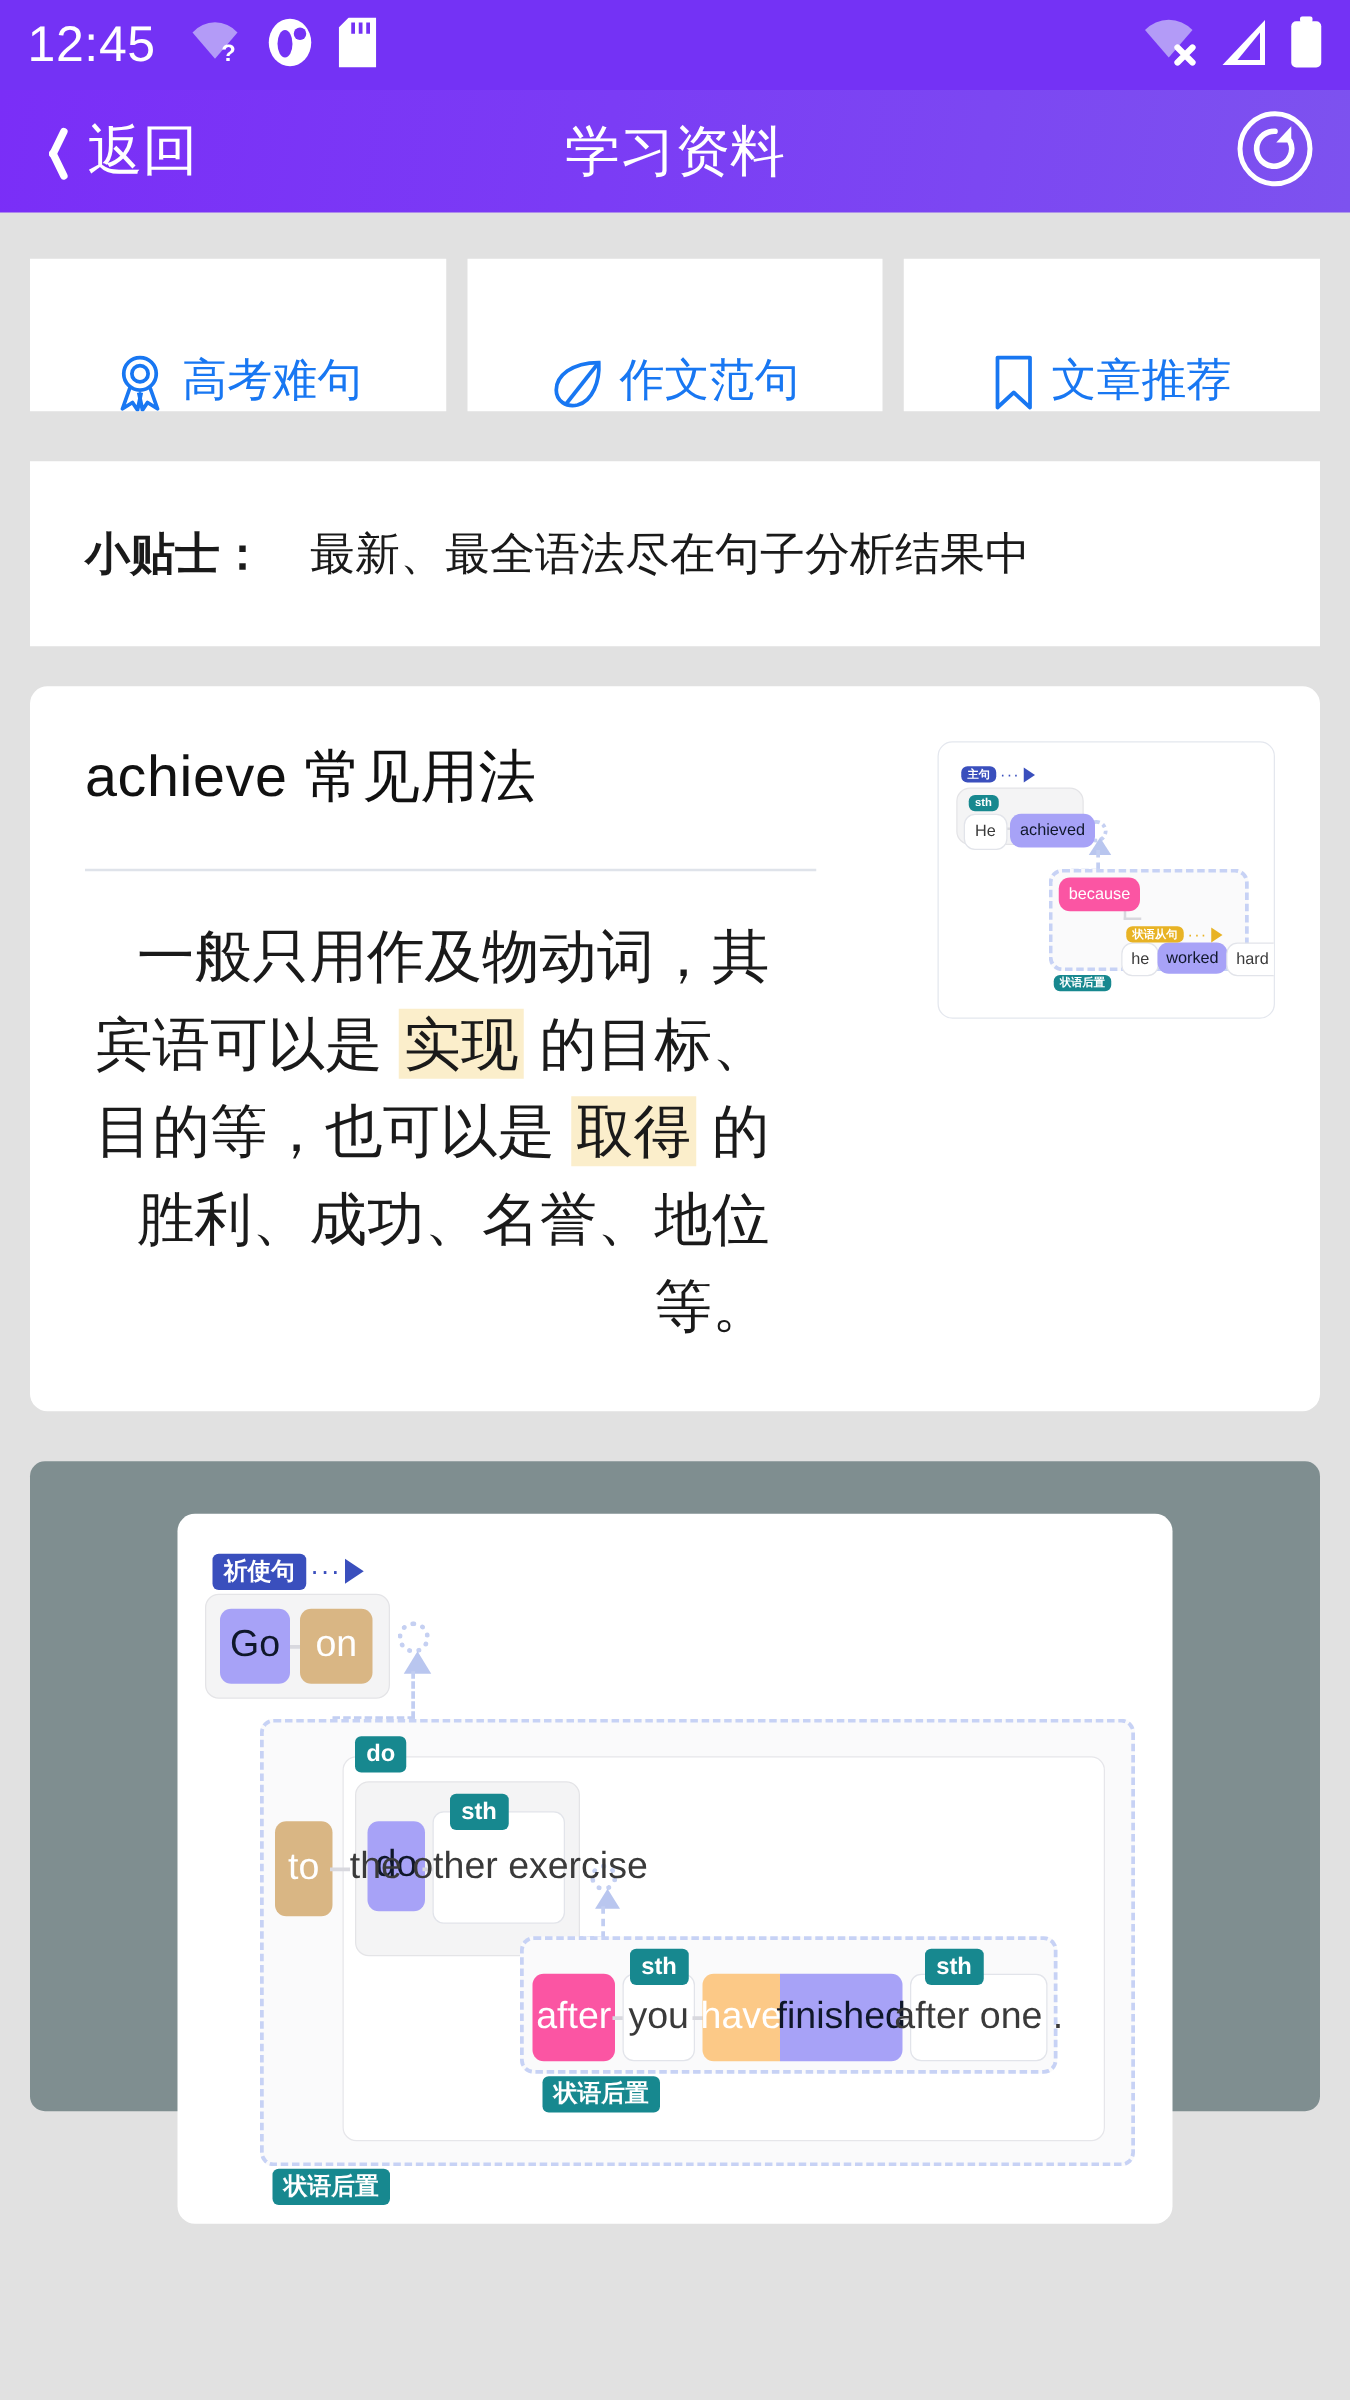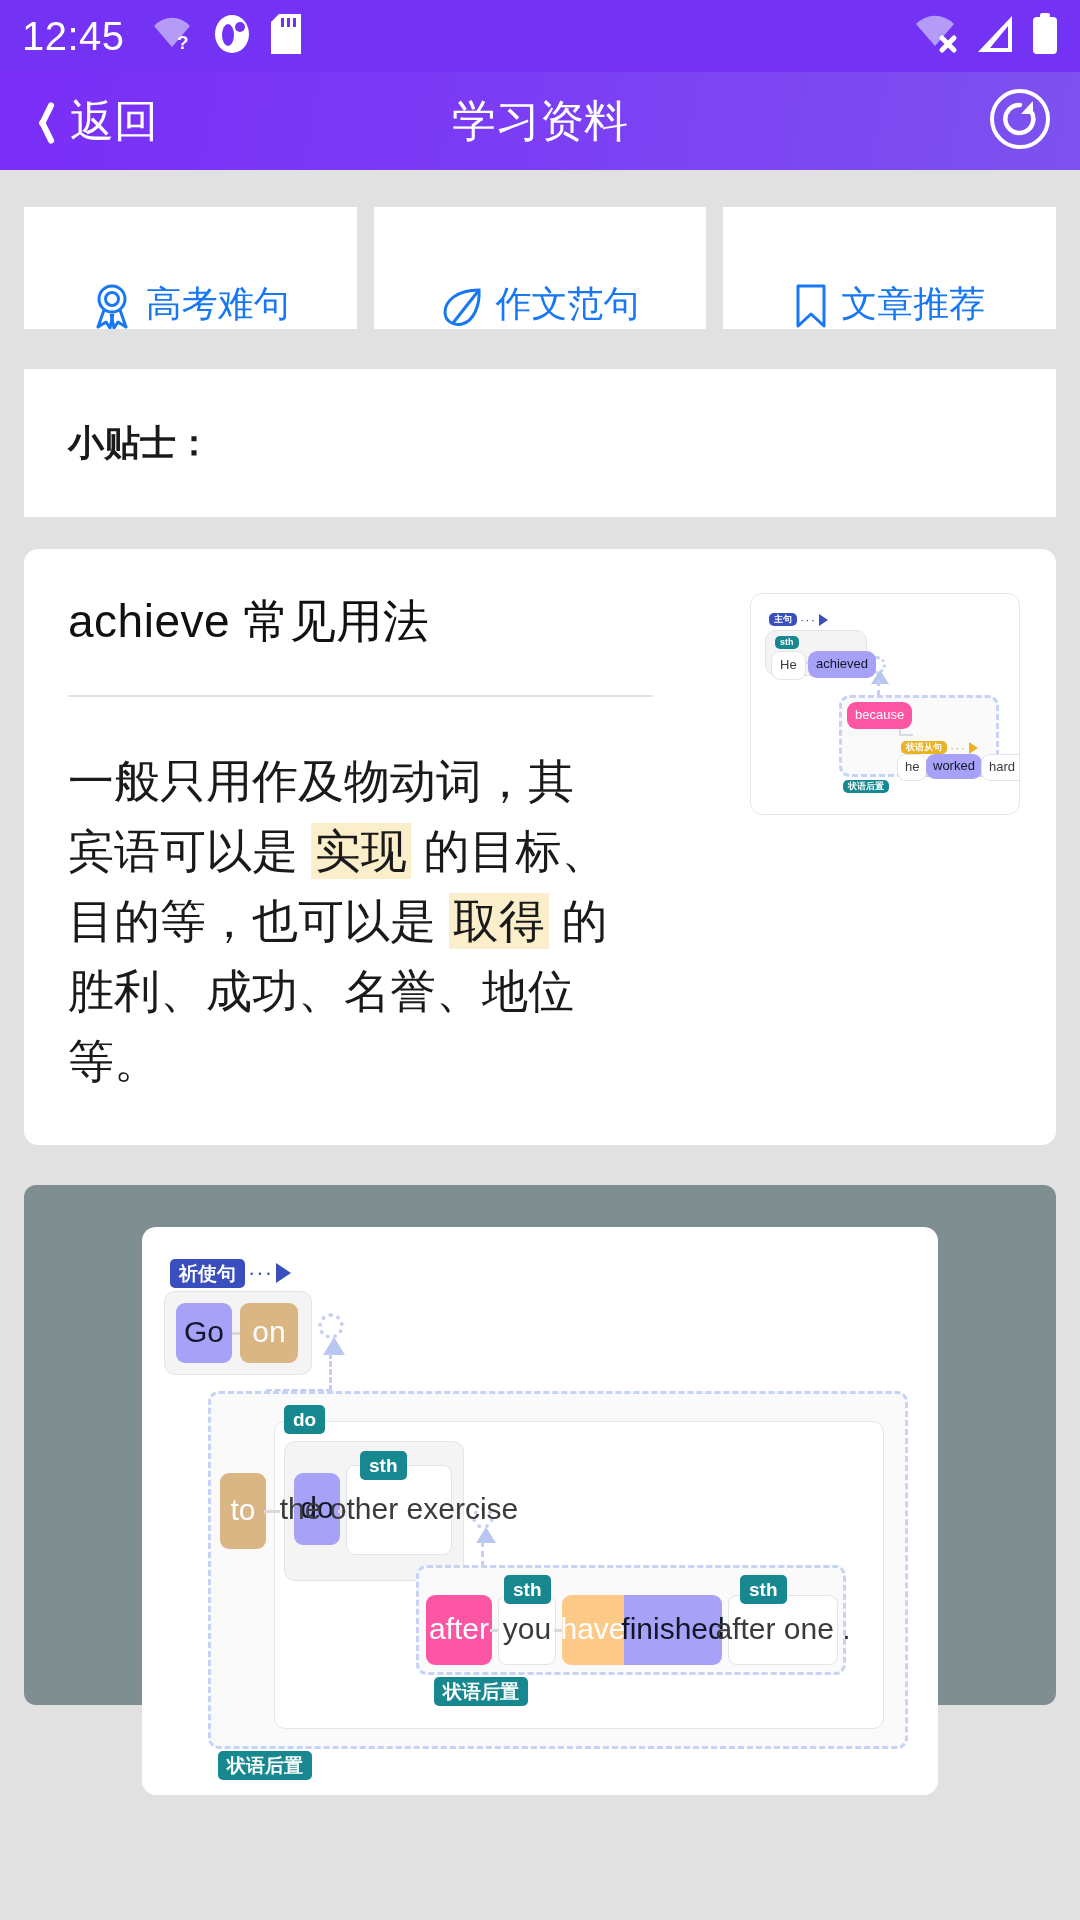--- a/index.html
+++ b/index.html
@@ -69,22 +69,23 @@
   .tip-strong { font-weight: bold; }
 
   
   .achieve-card {
     margin: 32px 24px 0 24px; background: #fff; border-radius: 14px;
     padding: 42px 44px 48px 44px; position: relative; min-height: 500px;
   }
   .achieve-title { font-size: 46px; color: #111; font-weight: 400; letter-spacing: .5px; }
   .achieve-rule { height: 2px; background: #dfe3ea; margin: 42px 0 0 0; width: 62%; }
   .achieve-body {
-    margin-top: 50px; font-size: 46px; line-height: 1.52; color: #1a1a1a;
+    margin-top: 34px; font-size: 46px; line-height: 1.52; color: #1a1a1a;
     width: 58%;
+    text-align: right;
   }
   .hl { background: #fbeecb; padding: 2px 4px; }
 
   
   .thumb {
     position: absolute; right: 36px; top: 44px;
     width: 270px; height: 222px; background: #fff;
     border: 1px solid #e4e7ee; border-radius: 12px;
     overflow: hidden;
   }
@@ -246,20 +247,21 @@
         <svg width="34" height="46" viewBox="0 0 34 46">
           <path d="M4 3 L30 3 L30 43 L17 31 L4 43 Z" fill="none" stroke="#1877f2" stroke-width="3" stroke-linejoin="round"></path>
         </svg>
       </span>
       <span>文章推荐</span>
     </div>
   </div>
 
   <div class="tip-card">
     <span class="tip-strong">小贴士：</span>
+    <span>最新、最全语法尽在句子分析结果中</span>
   </div>
 
   <div class="achieve-card">
     <div class="achieve-title">achieve 常见用法</div>
     <div class="achieve-rule"></div>
     <div class="achieve-body">
       <span>一般只用作及物动词，其宾语可以是 </span><span class="hl">实现</span><span> 的目标、目的等，也可以是 </span><span class="hl">取得</span><span> 的胜利、成功、名誉、地位等。</span>
     </div>
 
     <div class="thumb">

